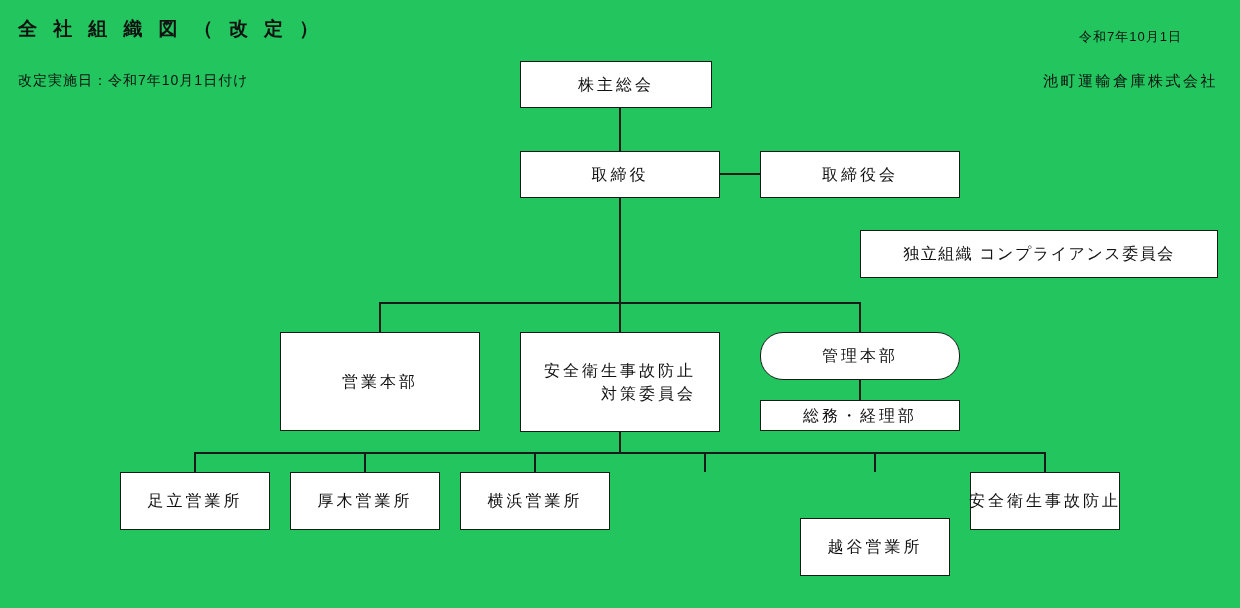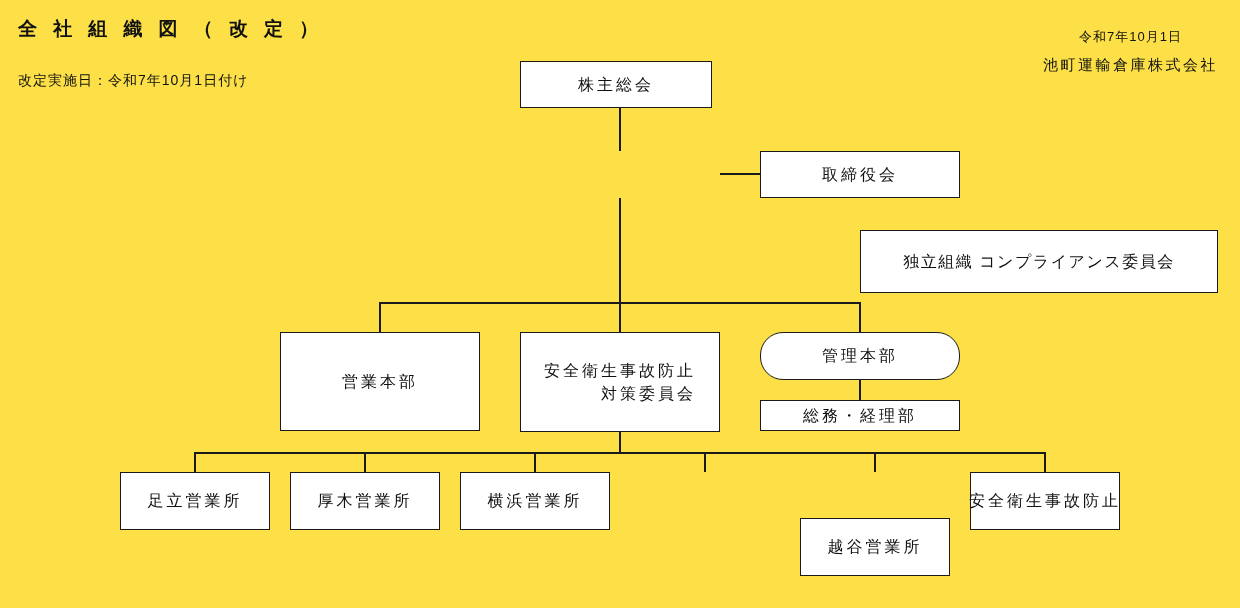--- a/index.html
+++ b/index.html
@@ -1,37 +1,37 @@
 <!DOCTYPE html>
 <html><head>
 <meta charset="utf-8">
 <style>
   html,body{margin:0;padding:0;background:#fff;}
   body{
     width:1240px;height:608px;position:relative;overflow:hidden;
     font-family:"Liberation Sans","DejaVu Sans",sans-serif;
     color:#111;
   }
-  .page{position:absolute;inset:0;background:#fde047;}
+  .page{position:absolute;inset:0;background:#22c55e;}
 
   
   .title{
     position:absolute;left:18px;top:16px;
     font-size:19px;font-weight:bold;letter-spacing:0.85em;
     white-space:nowrap;color:#111;
   }
   .revision-note{
     position:absolute;left:18px;top:72px;
     font-size:14px;letter-spacing:1px;white-space:nowrap;color:#111;
   }
   .top-right{
     position:absolute;right:22px;top:28px;text-align:center;color:#111;
   }
   .top-right .date{font-size:13px;letter-spacing:1px;white-space:nowrap;}
-  .top-right .company{font-size:15px;letter-spacing:2.5px;white-space:nowrap;margin-top:10px;}
+  .top-right .company{font-size:15px;letter-spacing:2.5px;white-space:nowrap;margin-top:26px;}
 
   
   .box{
     position:absolute;box-sizing:border-box;
     border:1.5px solid #1a1a1a;background:#fff;
     display:flex;align-items:center;justify-content:center;
     font-size:16px;letter-spacing:3px;text-align:center;
     color:#111;line-height:1.2;white-space:nowrap;
   }
   .box.small-spacing{letter-spacing:1.5px;}
@@ -66,24 +66,25 @@
   <div class="line h" style="left:194px;top:452px;width:852px;"></div>
   <div class="line v" style="left:194px;top:452px;height:20px;"></div>
   <div class="line v" style="left:364px;top:452px;height:20px;"></div>
   <div class="line v" style="left:534px;top:452px;height:20px;"></div>
   <div class="line v" style="left:704px;top:452px;height:20px;"></div>
   <div class="line v" style="left:874px;top:452px;height:20px;"></div>
   <div class="line v" style="left:1044px;top:452px;height:20px;"></div>
 
   <div class="box" style="left:520px;top:61px;width:192px;height:47px;">株主総会</div>
 
+  <div class="box" style="left:520px;top:151px;width:200px;height:47px;">取締役</div>
 
   <div class="box" style="left:760px;top:151px;width:200px;height:47px;">取締役会</div>
 
-  <div class="box small-spacing" style="left:860px;top:230px;width:358px;height:63px;text-align:center;">独立組織 コンプライアンス委員会</div>
+  <div class="box small-spacing" style="left:860px;top:230px;width:358px;height:48px;text-align:center;">独立組織 コンプライアンス委員会</div>
 
   <div class="box" style="left:280px;top:332px;width:200px;height:99px;">営業本部</div>
 
   <div class="box" style="left:520px;top:332px;width:200px;height:100px;text-align:right;">
     <div class="stack">
       <span>安全衛生事故防止</span>
       <span>対策委員会</span>
     </div>
   </div>
 

